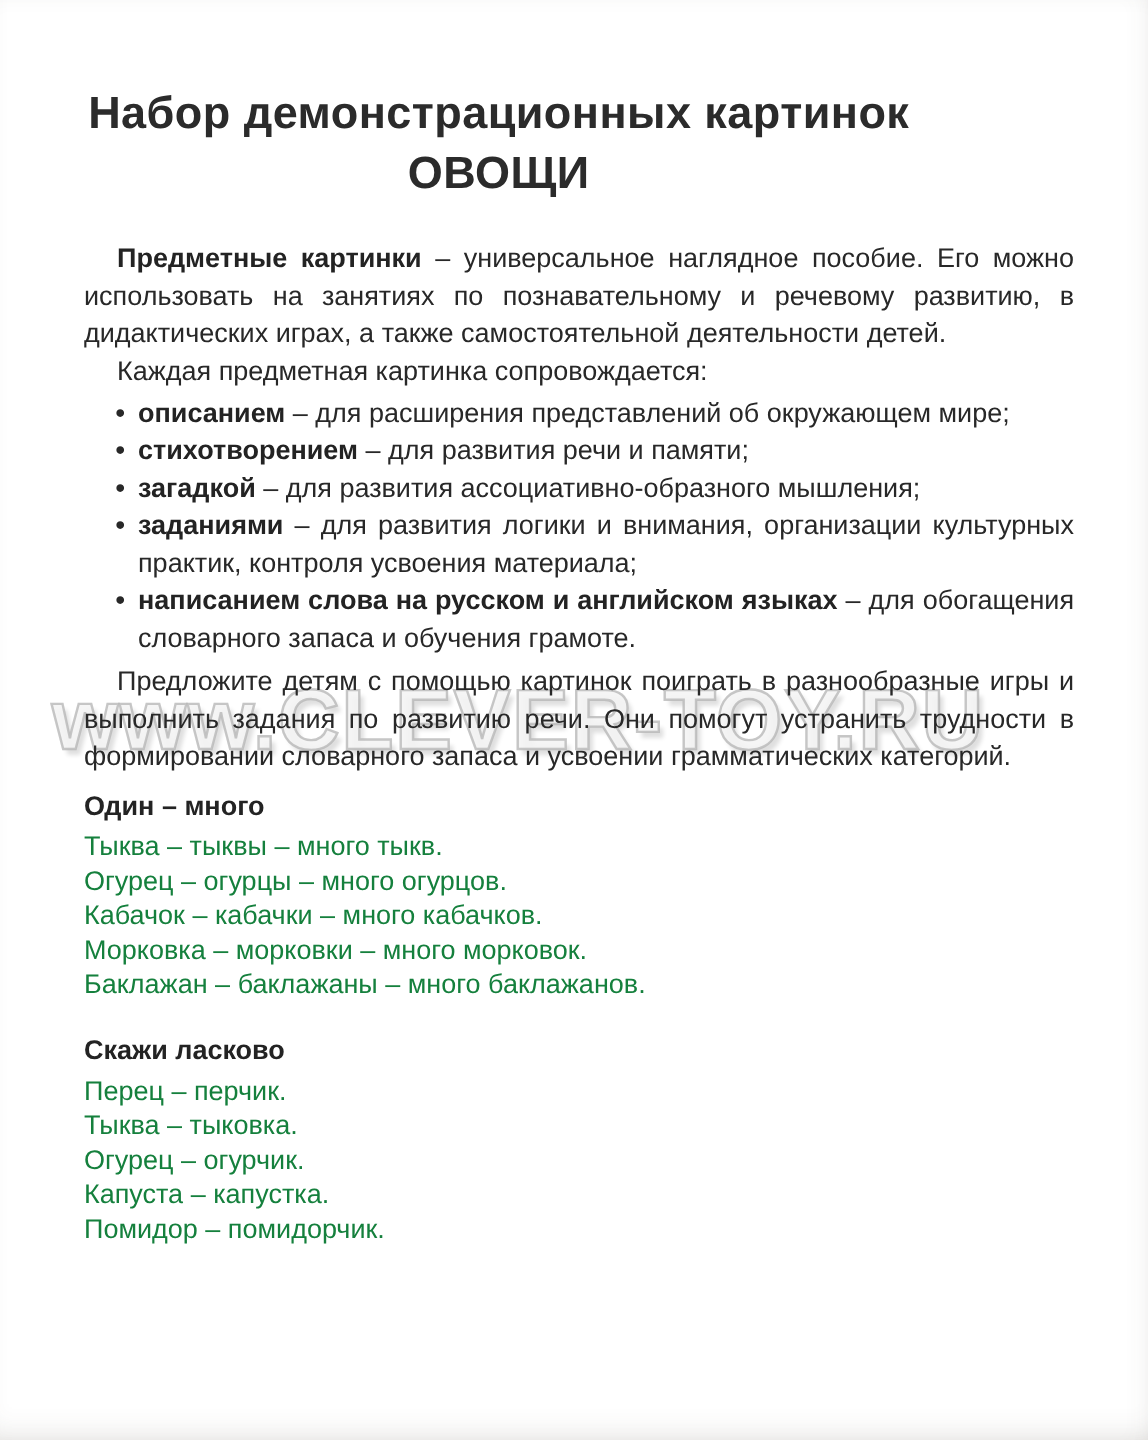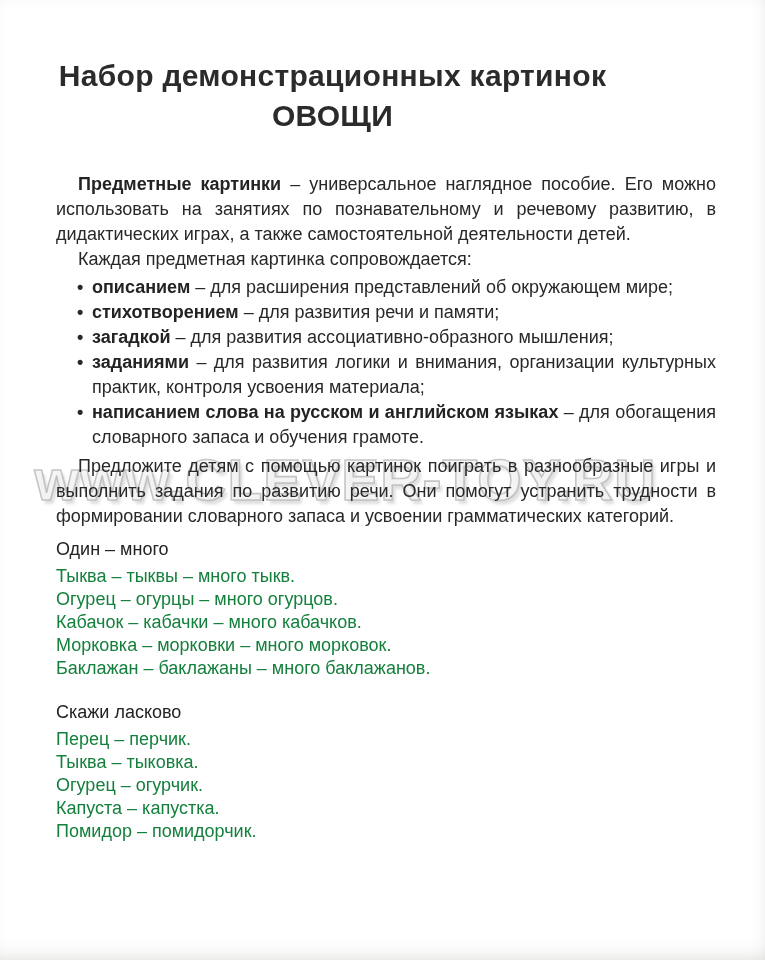--- a/index.html
+++ b/index.html
@@ -50,21 +50,20 @@
     -webkit-text-stroke: 1.6px rgba(180,180,180,0.75);
     text-shadow: 3px 4px 3px rgba(0,0,0,0.13);
     z-index: 0;
     user-select: none;
   }
 
   .content {
     position: absolute; left: 56px; top: 160px; width: 660px;
     font-size: 18px; line-height: 25px;
     z-index: 1;
-    margin-top: 12px;
   }
   p.para { margin: 0; text-align: justify; }
   .indent { text-indent: 22px; }
   .lead-line { margin-top: 15px; text-align: left; }
   b { font-weight: 700; color: #232323; }
 
   ul.bullets {
     list-style: none;
     margin: 3px 0 0 0; padding: 0;
   }
@@ -75,21 +74,21 @@
   }
   ul.bullets li .dot {
     position: absolute; left: 21px; top: 0;
     font-weight: 700;
   }
   p.suggestion { margin-top: 4px; }
 
   h2.sec {
     margin: 8px 0 0 0;
     font-size: 18px; line-height: 24px;
-    font-weight: 400; color: #232323;
+    font-weight: 700; color: #232323;
   }
   h2.sec.second { margin-top: 20px; }
   .word-list { margin-top: 4px; line-height: 23px; color: #15803d; }
 </style>
 </head>
 <body>
 
 <div class="page">
 
   <div class="watermark">www.CLEVER-TOY.RU</div>

